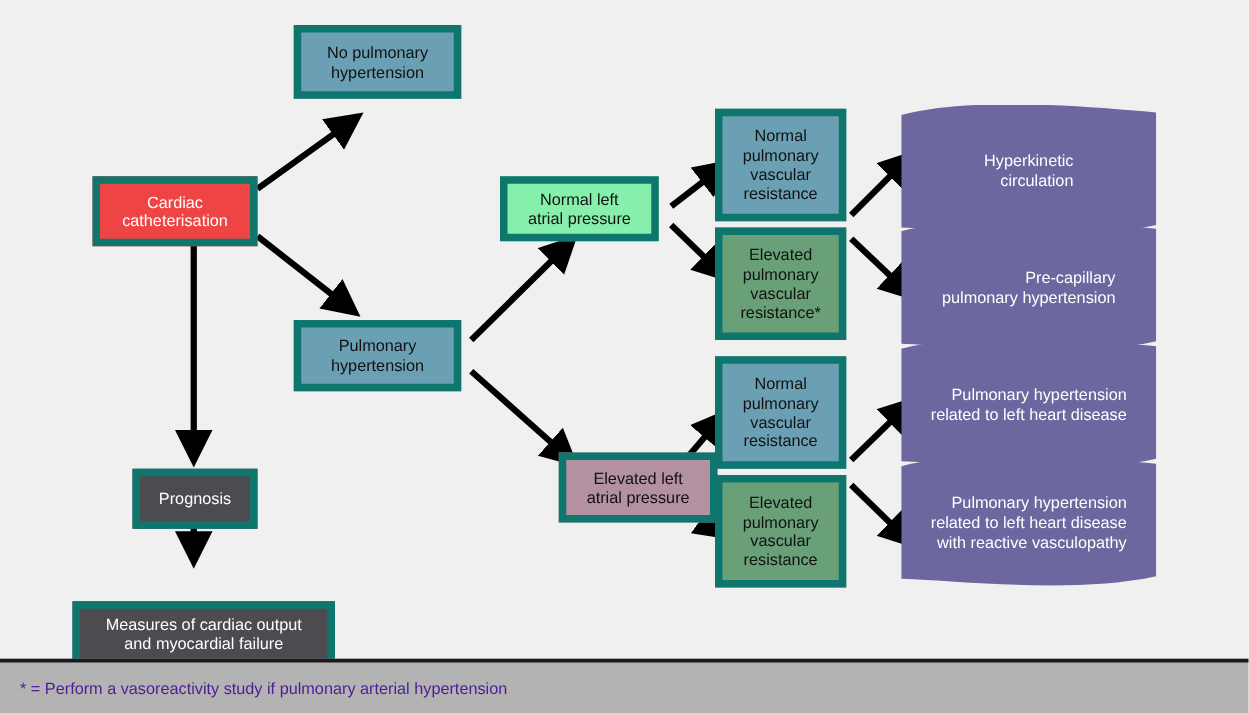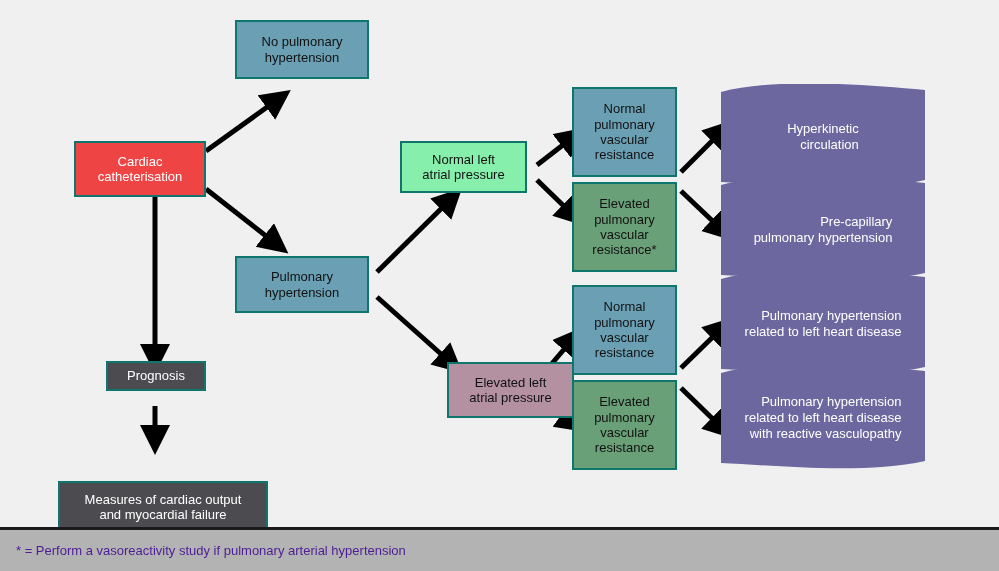--- a/index.html
+++ b/index.html
@@ -4,21 +4,21 @@
 <title>Cardiac catheterisation flowchart</title>
 <style>
   html,body{margin:0;padding:0;background:#ffffff;}
   body{font-family:"Liberation Sans","DejaVu Sans",sans-serif;}
   #stage{position:relative;width:999px;height:571px;overflow:hidden;background:#f0f0f0;}
   #canvas{position:absolute;left:0;top:0;width:999px;height:527px;background:#f0f0f0;}
   #svg-arrows{position:absolute;left:0;top:0;width:999px;height:527px;}
   .node{position:absolute;box-sizing:border-box;display:flex;align-items:center;
         justify-content:center;text-align:center;line-height:1.18;}
   .node span{display:block;padding:0 6px;}
-  .rect{border:2px solid #0f766e;text-align:center;}
+  .rect{border:6px solid #0f766e;text-align:center;}
   .t-dark{color:#111111;}
   .t-light{color:#ffffff;}
   .f13{font-size:13px;}
   .banner{position:absolute;display:flex;align-items:center;justify-content:center;
           text-align:right;color:#ffffff;font-size:13px;line-height:1.25;}
   .banner .bgwave{position:absolute;left:0;top:0;width:100%;height:100%;}
   .banner .btext{position:relative;z-index:2;padding:0 14px;}
   #footer{position:absolute;left:0;top:527px;width:999px;height:44px;background:#b3b3b3;
           border-top:3px solid #1a1a1a;box-sizing:border-box;display:flex;align-items:center;}
   #footer .ftext{font-size:13px;color:#4c1d95;padding-left:16px;}
@@ -73,21 +73,21 @@
     </div>
 
     <div class="node rect t-dark f13" style="left:235px;top:20px;width:134px;height:59px;background:#6ba0b4;">
       <span>No pulmonary<br>hypertension</span>
     </div>
 
     <div class="node rect t-dark f13" style="left:235px;top:256px;width:134px;height:57px;background:#6ba0b4;">
       <span>Pulmonary<br>hypertension</span>
     </div>
 
-    <div class="node rect t-light f13" style="left:106px;top:361px;width:100px;height:30px;background:#4c4b50;">
+    <div class="node rect t-light f13" style="left:106px;top:375px;width:100px;height:48px;background:#4c4b50;">
       <span>Prognosis</span>
     </div>
 
     <div class="node rect t-light f13" style="left:58px;top:442px;width:210px;height:52px;background:#4c4b50;margin-top:39px;">
       <span>Measures of cardiac output<br>and myocardial failure</span>
     </div>
 
     <div class="node rect t-dark f13" style="left:400px;top:141px;width:127px;height:52px;background:#86efac;">
       <span>Normal left<br>atrial pressure</span>
     </div>

